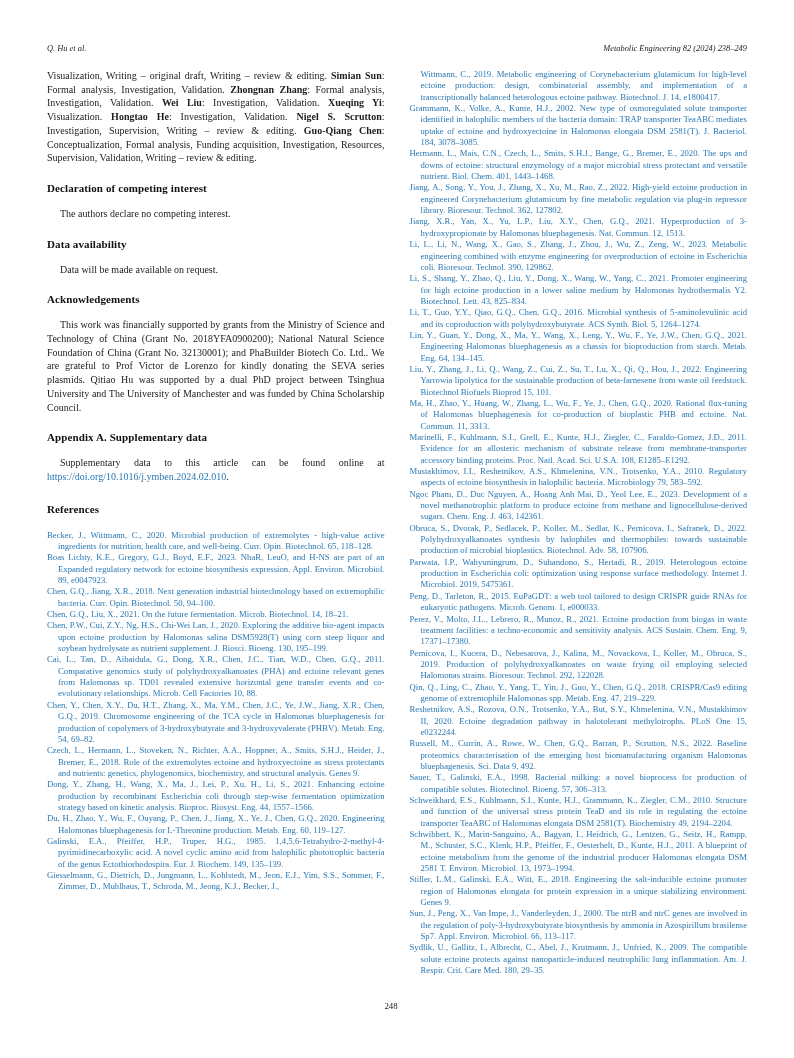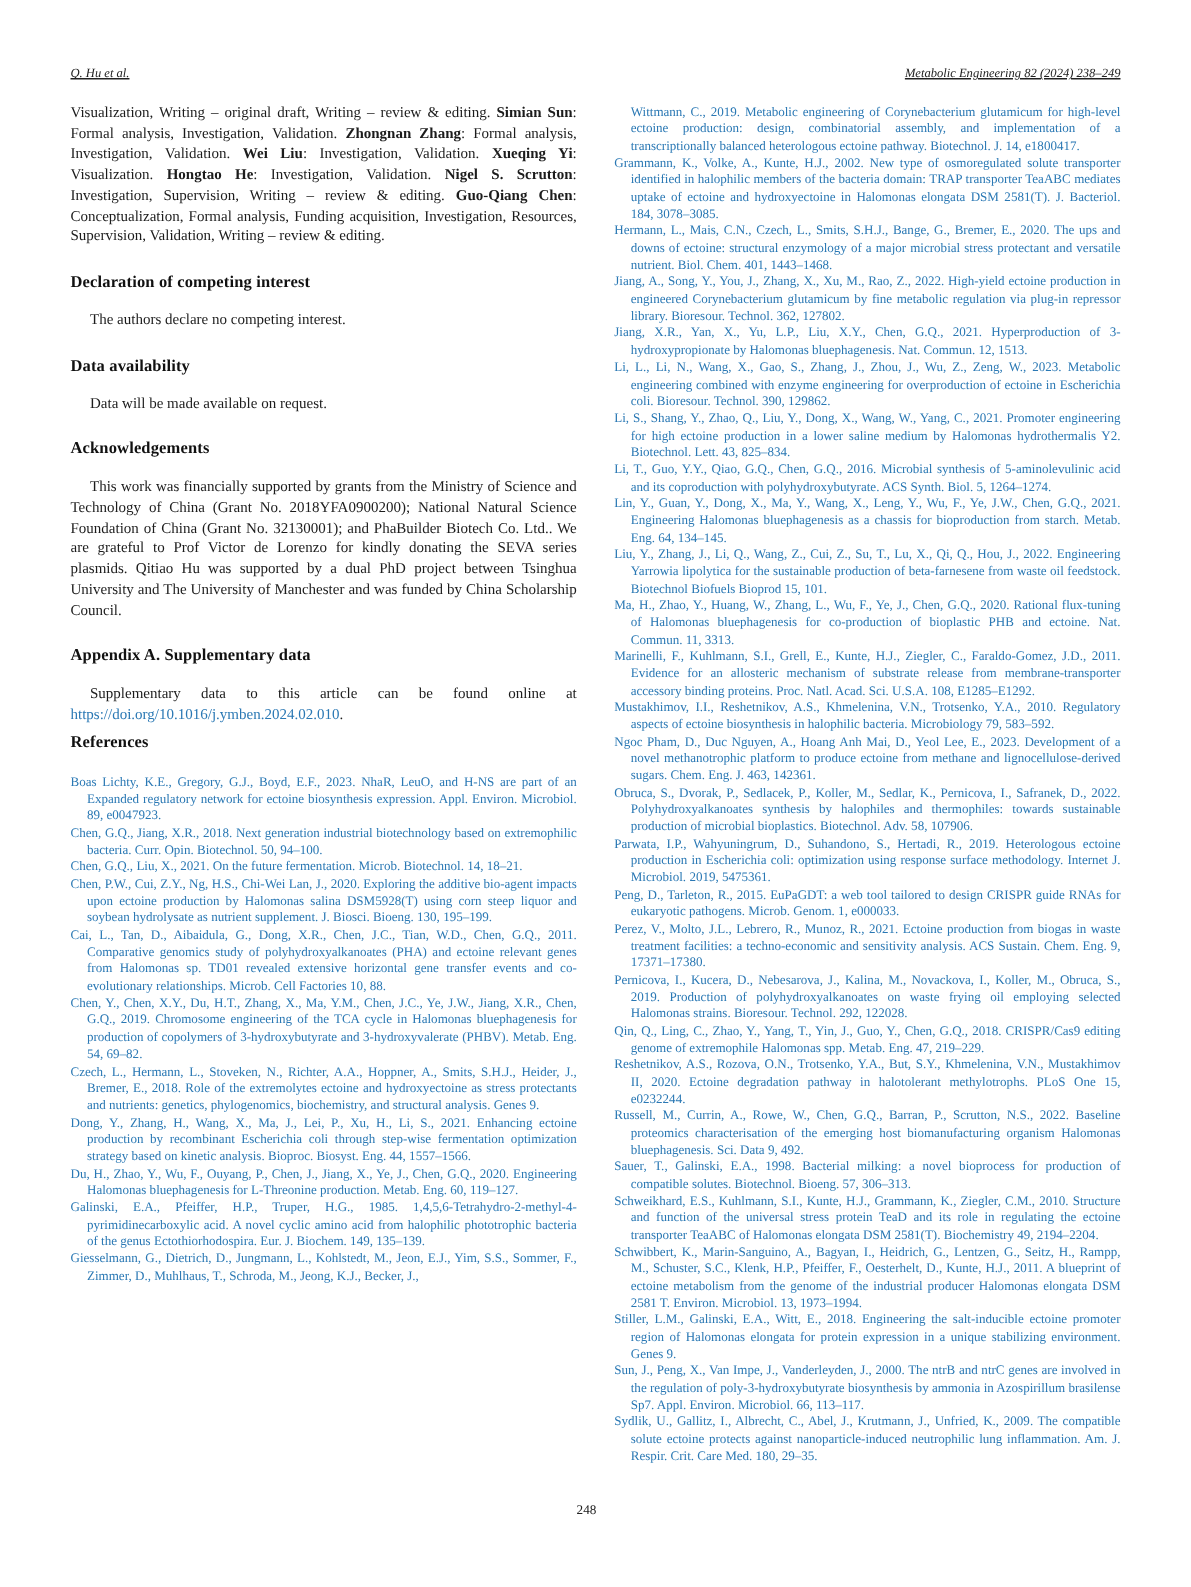--- a/index.html
+++ b/index.html
@@ -5,32 +5,32 @@
   :root{ --ink:#1c1c1c; --link:#2a78b4; }
   *{ margin:0; padding:0; box-sizing:border-box; }
   html,body{ background:#ffffff; }
   .page{
     position:relative; width:794px; height:1058px; margin:0 auto;
     background:#ffffff; font-family:"Liberation Serif", serif; color:var(--ink);
     padding:44px 47px 0 47px; overflow:hidden;
   }
   .running-head{
     display:flex; justify-content:space-between; align-items:baseline;
-    font-style:italic; font-size:8.4px; color:#222; margin-bottom:16px;text-decoration:underline;
+    font-style:italic; font-size:8.4px; color:#222; margin-bottom:16px;
   }
   .columns{ display:flex; gap:25px; }
   .col{ width:337.5px; }
   .body-text{ font-size:10px; line-height:13.7px; text-align:justify; color:var(--ink); }
   .indent{ text-indent:13px; }
   .b{ font-weight:bold; }
   .sec-heading{
     font-size:11px; font-weight:bold; color:#111;
     margin-top:17px; margin-bottom:13px; letter-spacing:0.1px;
   }
-  .sec-heading.refs-heading{ margin-top:5px; margin-bottom:15px; }
+  .sec-heading.refs-heading{ margin-top:19px; margin-bottom:15px; }
   .link{ color:var(--link); }
   .ref-list{ margin-top:0; }
   .ref{
     font-size:8.7px; line-height:11.35px; text-align:justify;
     color:var(--link); padding-left:11px; text-indent:-11px;
   }
   .ref.cont{ text-indent:0; }
   .footer-pagenum{
     position:absolute; left:0; right:12px; top:1001px; text-align:center;
     font-size:8.8px; color:#222;
@@ -58,20 +58,21 @@
       <p class="body-text indent">Data will be made available on request.</p>
 
       <h2 class="sec-heading">Acknowledgements</h2>
       <p class="body-text indent">This work was financially supported by grants from the Ministry of Science and Technology of China (Grant No. 2018YFA0900200); National Natural Science Foundation of China (Grant No. 32130001); and PhaBuilder Biotech Co. Ltd.. We are grateful to Prof Victor de Lorenzo for kindly donating the SEVA series plasmids. Qitiao Hu was supported by a dual PhD project between Tsinghua University and The University of Manchester and was funded by China Scholarship Council.</p>
 
       <h2 class="sec-heading">Appendix A. Supplementary data</h2>
       <p class="body-text indent"><span>Supplementary data to this article can be found online at </span><span class="link">https://doi.org/10.1016/j.ymben.2024.02.010</span><span>.</span></p>
 
       <h2 class="sec-heading refs-heading">References</h2>
       <div class="ref-list">
+          <p class="ref">Becker, J., Wittmann, C., 2020. Microbial production of extremolytes - high-value active ingredients for nutrition, health care, and well-being. Curr. Opin. Biotechnol. 65, 118–128.</p>
           <p class="ref">Boas Lichty, K.E., Gregory, G.J., Boyd, E.F., 2023. NhaR, LeuO, and H-NS are part of an Expanded regulatory network for ectoine biosynthesis expression. Appl. Environ. Microbiol. 89, e0047923.</p>
           <p class="ref">Chen, G.Q., Jiang, X.R., 2018. Next generation industrial biotechnology based on extremophilic bacteria. Curr. Opin. Biotechnol. 50, 94–100.</p>
           <p class="ref">Chen, G.Q., Liu, X., 2021. On the future fermentation. Microb. Biotechnol. 14, 18–21.</p>
           <p class="ref">Chen, P.W., Cui, Z.Y., Ng, H.S., Chi-Wei Lan, J., 2020. Exploring the additive bio-agent impacts upon ectoine production by Halomonas salina DSM5928(T) using corn steep liquor and soybean hydrolysate as nutrient supplement. J. Biosci. Bioeng. 130, 195–199.</p>
           <p class="ref">Cai, L., Tan, D., Aibaidula, G., Dong, X.R., Chen, J.C., Tian, W.D., Chen, G.Q., 2011. Comparative genomics study of polyhydroxyalkanoates (PHA) and ectoine relevant genes from Halomonas sp. TD01 revealed extensive horizontal gene transfer events and co-evolutionary relationships. Microb. Cell Factories 10, 88.</p>
           <p class="ref">Chen, Y., Chen, X.Y., Du, H.T., Zhang, X., Ma, Y.M., Chen, J.C., Ye, J.W., Jiang, X.R., Chen, G.Q., 2019. Chromosome engineering of the TCA cycle in Halomonas bluephagenesis for production of copolymers of 3-hydroxybutyrate and 3-hydroxyvalerate (PHBV). Metab. Eng. 54, 69–82.</p>
           <p class="ref">Czech, L., Hermann, L., Stoveken, N., Richter, A.A., Hoppner, A., Smits, S.H.J., Heider, J., Bremer, E., 2018. Role of the extremolytes ectoine and hydroxyectoine as stress protectants and nutrients: genetics, phylogenomics, biochemistry, and structural analysis. Genes 9.</p>
           <p class="ref">Dong, Y., Zhang, H., Wang, X., Ma, J., Lei, P., Xu, H., Li, S., 2021. Enhancing ectoine production by recombinant Escherichia coli through step-wise fermentation optimization strategy based on kinetic analysis. Bioproc. Biosyst. Eng. 44, 1557–1566.</p>
           <p class="ref">Du, H., Zhao, Y., Wu, F., Ouyang, P., Chen, J., Jiang, X., Ye, J., Chen, G.Q., 2020. Engineering Halomonas bluephagenesis for L-Threonine production. Metab. Eng. 60, 119–127.</p>
           <p class="ref">Galinski, E.A., Pfeiffer, H.P., Truper, H.G., 1985. 1,4,5,6-Tetrahydro-2-methyl-4-pyrimidinecarboxylic acid. A novel cyclic amino acid from halophilic phototrophic bacteria of the genus Ectothiorhodospira. Eur. J. Biochem. 149, 135–139.</p>

